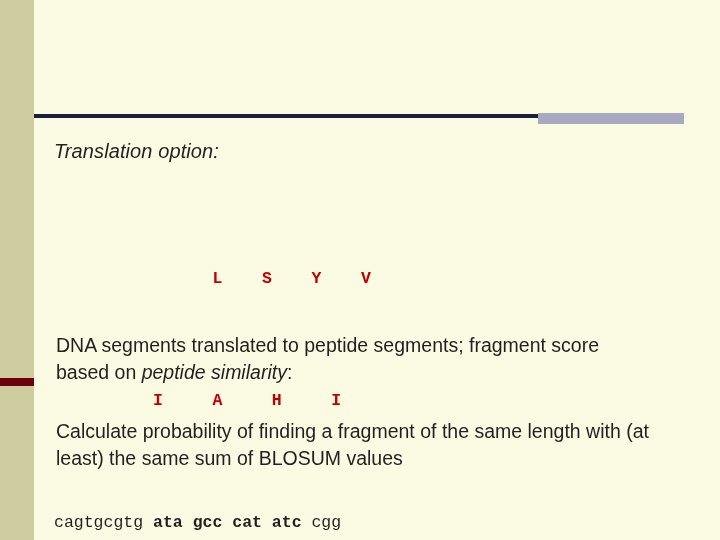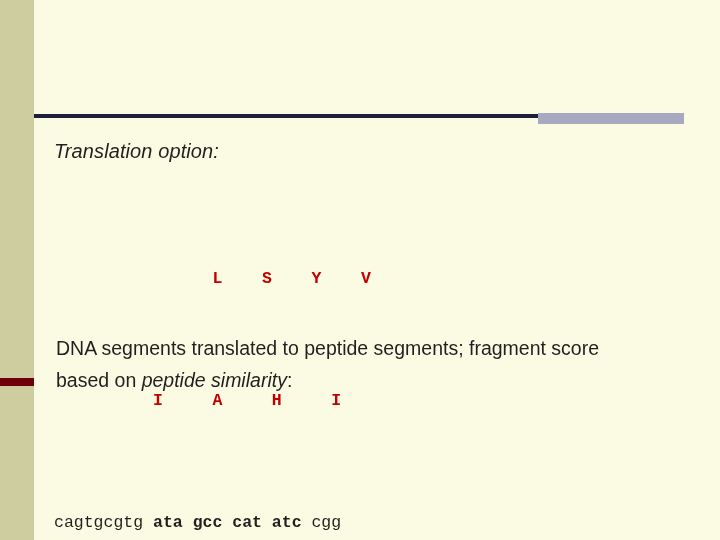--- a/index.html
+++ b/index.html
@@ -81,21 +81,21 @@
     color: #c20000;
     font-weight: bold;
   }
   .dna-bold {
     font-weight: bold;
   }
   .body-text {
     position: absolute;
     font-size: 19.5px;
     color: #231f20;
-    line-height: 32px;
+    line-height: 27px;
   }
   .para1 {
     left: 56px;
     top: 332px;
     width: 600px;
   }
   .para2 {
     left: 56px;
     top: 418px;
     width: 620px;
@@ -116,14 +116,15 @@
 
   <div class="title-line">Translation option:</div>
 
   <div class="mono-block">
     <div class="row aa">                L    S    Y    V</div>
     <div class="row aa">          I     A     H     I</div>
     <div class="row"><span>cagtgcgtg </span><span class="dna-bold">ata gcc cat atc </span><span>cgg</span></div>
   </div>
 
   <div class="body-text para1"><span>DNA segments translated to peptide segments; fragment score based on </span><span class="it">peptide similarity</span><span>:</span></div>
+  <div class="body-text para2"><span>Calculate probability of finding a fragment of the same length with (at least) the same sum of BLOSUM values</span></div>
 
 </div>
 
 </body></html>

